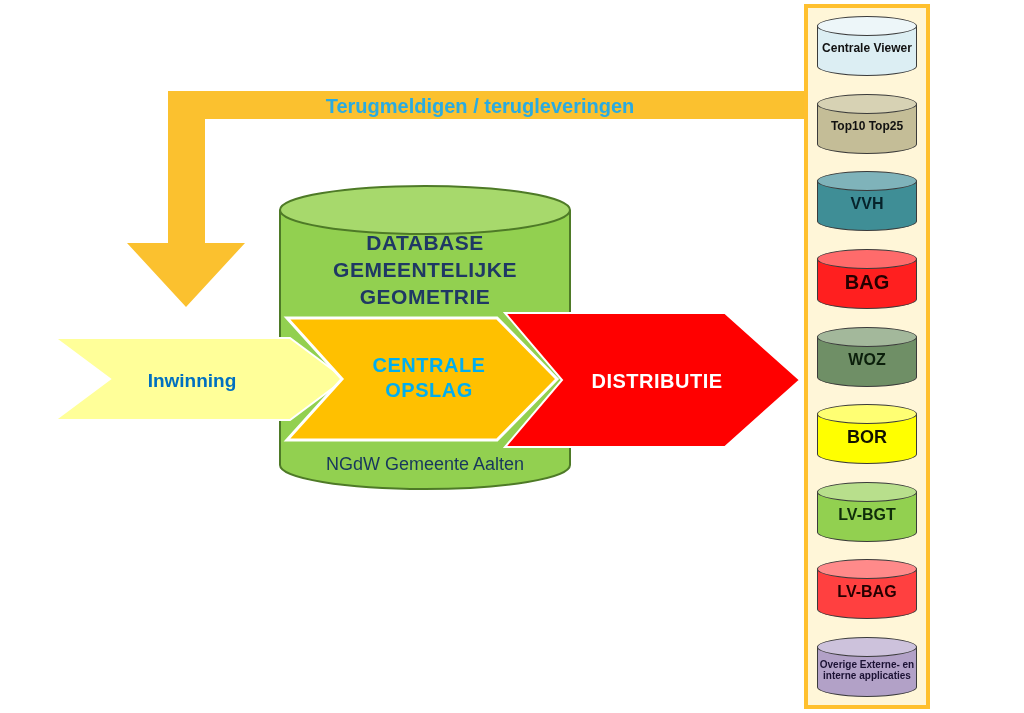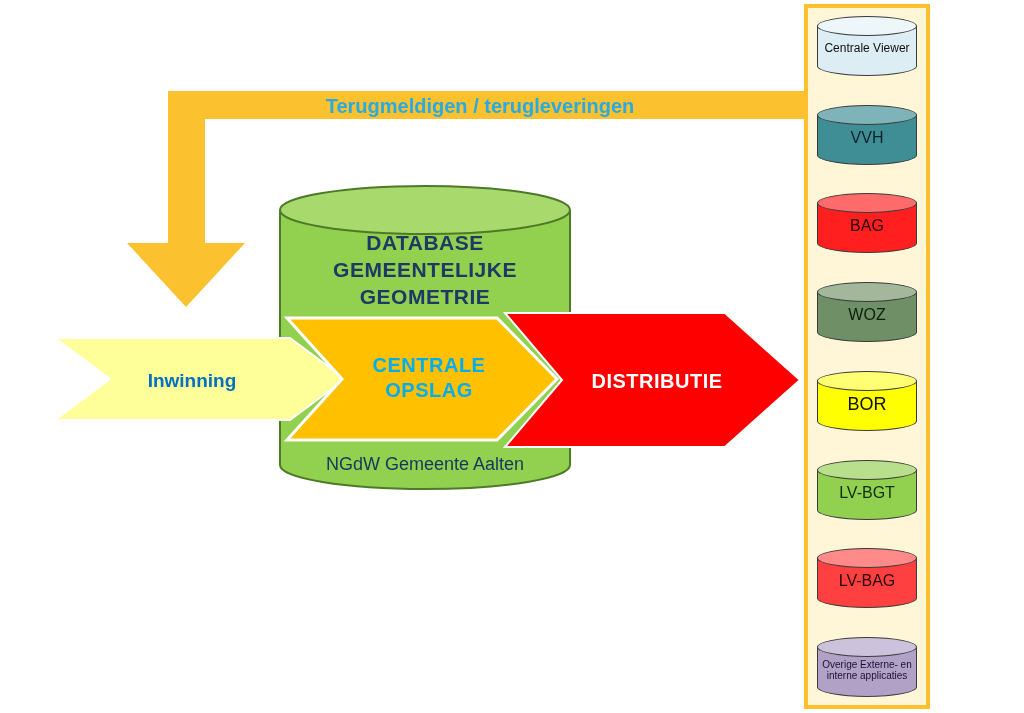--- a/index.html
+++ b/index.html
@@ -19,20 +19,21 @@
   .t-opslag   { font-size: 20px; font-weight: bold; letter-spacing: .5px; }
   .t-distr    { font-size: 20px; font-weight: bold; letter-spacing: .5px; }
 
   .systems-panel {
     position: absolute; left: 804px; top: 4px;
     width: 126px; height: 705px;
     border: 4px solid #FFC02E; background: #FFF6D8;
     display: flex; flex-direction: column;
     align-items: center; justify-content: space-between;
     padding: 8px 0;
+    font-weight: bold;
   }
   .cyl { position: relative; width: 100px; height: 60px; flex: 0 0 auto; }
   .cyl-top {
     position: absolute; left: 0; right: 0; top: 0; height: 20px;
     border-radius: 50%; background: var(--ct);
     border: 1.5px solid #3a3a3a; z-index: 2;
   }
   .cyl-mid {
     position: absolute; left: 0; right: 0; top: 10px; bottom: 10px;
     background: var(--c);
@@ -84,34 +85,40 @@
   </svg>
 
   <div class="systems-panel" style="background: rgb(255, 246, 216); border-color: rgb(255, 192, 46);">
     <div class="cyl" style="--c: #DCEEF3; --ct: #EDF6F9; --tc: #111111;">
       <div class="cyl-bot"></div>
       <div class="cyl-mid"></div>
       <div class="cyl-top"></div>
       <div class="cyl-label" style="font-size: 12px;">Centrale Viewer</div>
     </div>
 
+    <div class="cyl" style="--c: #C4BD97; --ct: #D7D2B4; --tc: #111111;">
+      <div class="cyl-bot"></div>
+      <div class="cyl-mid"></div>
+      <div class="cyl-top"></div>
+      <div class="cyl-label" style="font-size: 12px;">Top10 Top25</div>
+    </div>
 
     <div class="cyl" style="--c: #3F8E96; --ct: #7FB3BA; --tc: #06232B;">
       <div class="cyl-bot"></div>
       <div class="cyl-mid"></div>
       <div class="cyl-top"></div>
       <div class="cyl-label" style="font-size: 16px;">VVH</div>
     </div>
 
 
     <div class="cyl" style="--c: #FF1F1F; --ct: #FF6B6B; --tc: #250000;">
       <div class="cyl-bot"></div>
       <div class="cyl-mid"></div>
       <div class="cyl-top"></div>
-      <div class="cyl-label" style="font-size: 16px;">BAG</div>
+      <div class="cyl-label" style="font-size: 20px;">BAG</div>
     </div>
 
     <div class="cyl" style="--c: #6F8F66; --ct: #A3B89B; --tc: #0B1F0B;">
       <div class="cyl-bot"></div>
       <div class="cyl-mid"></div>
       <div class="cyl-top"></div>
       <div class="cyl-label" style="font-size: 16px;">WOZ</div>
     </div>
 
     <div class="cyl" style="--c: #FFFF00; --ct: #FFFF73; --tc: #111100;">

